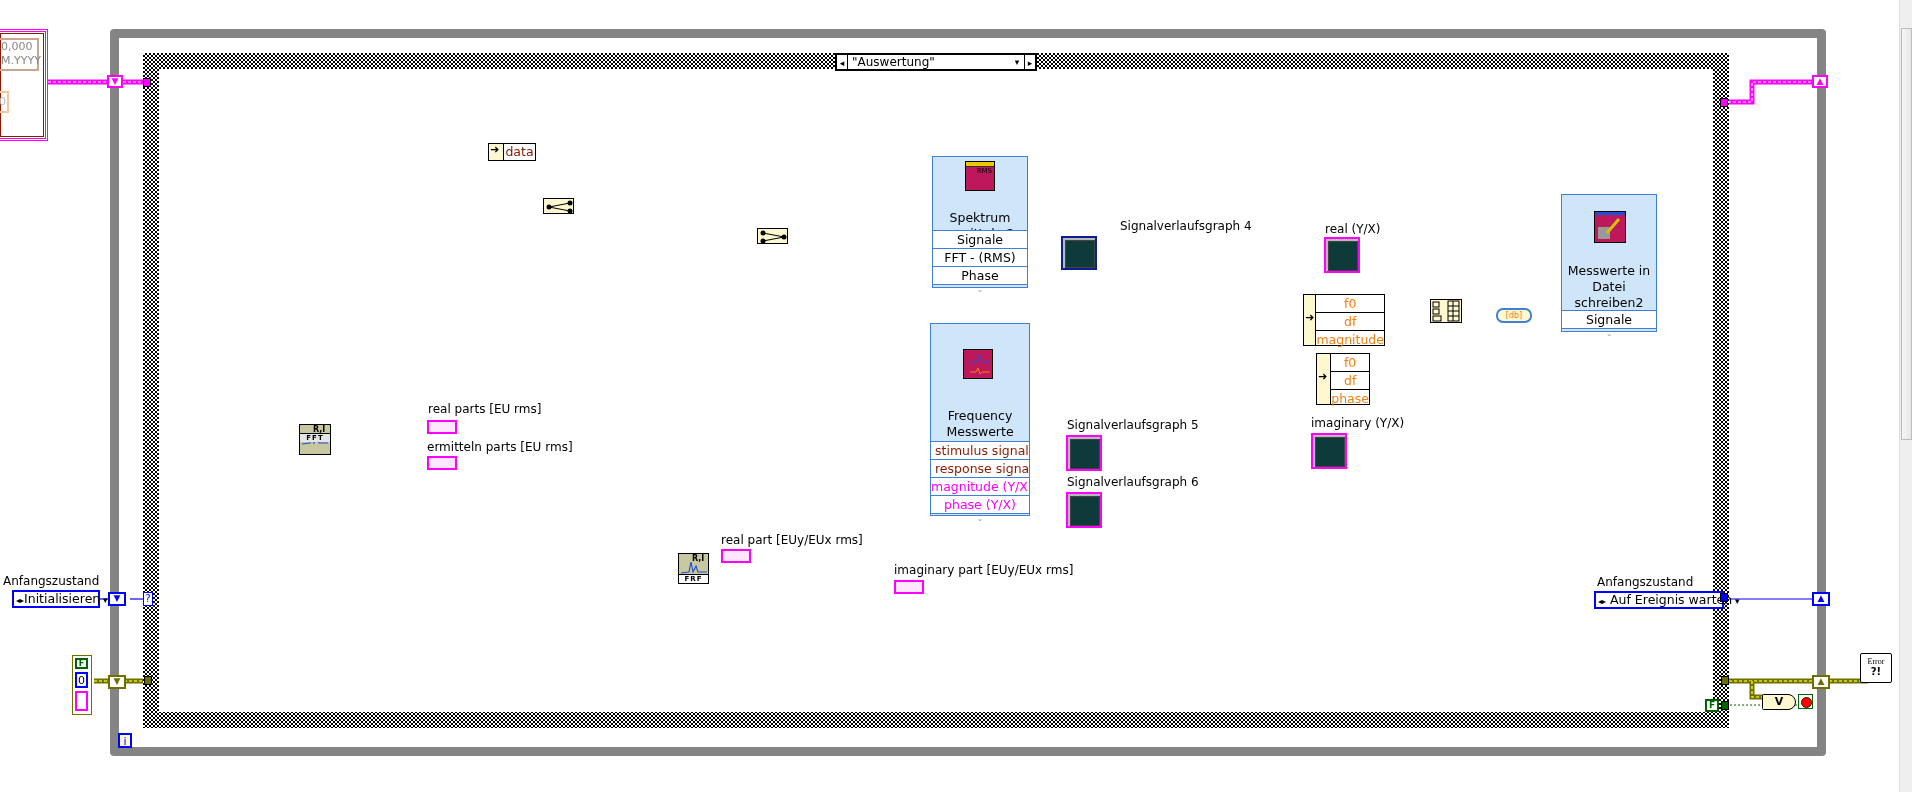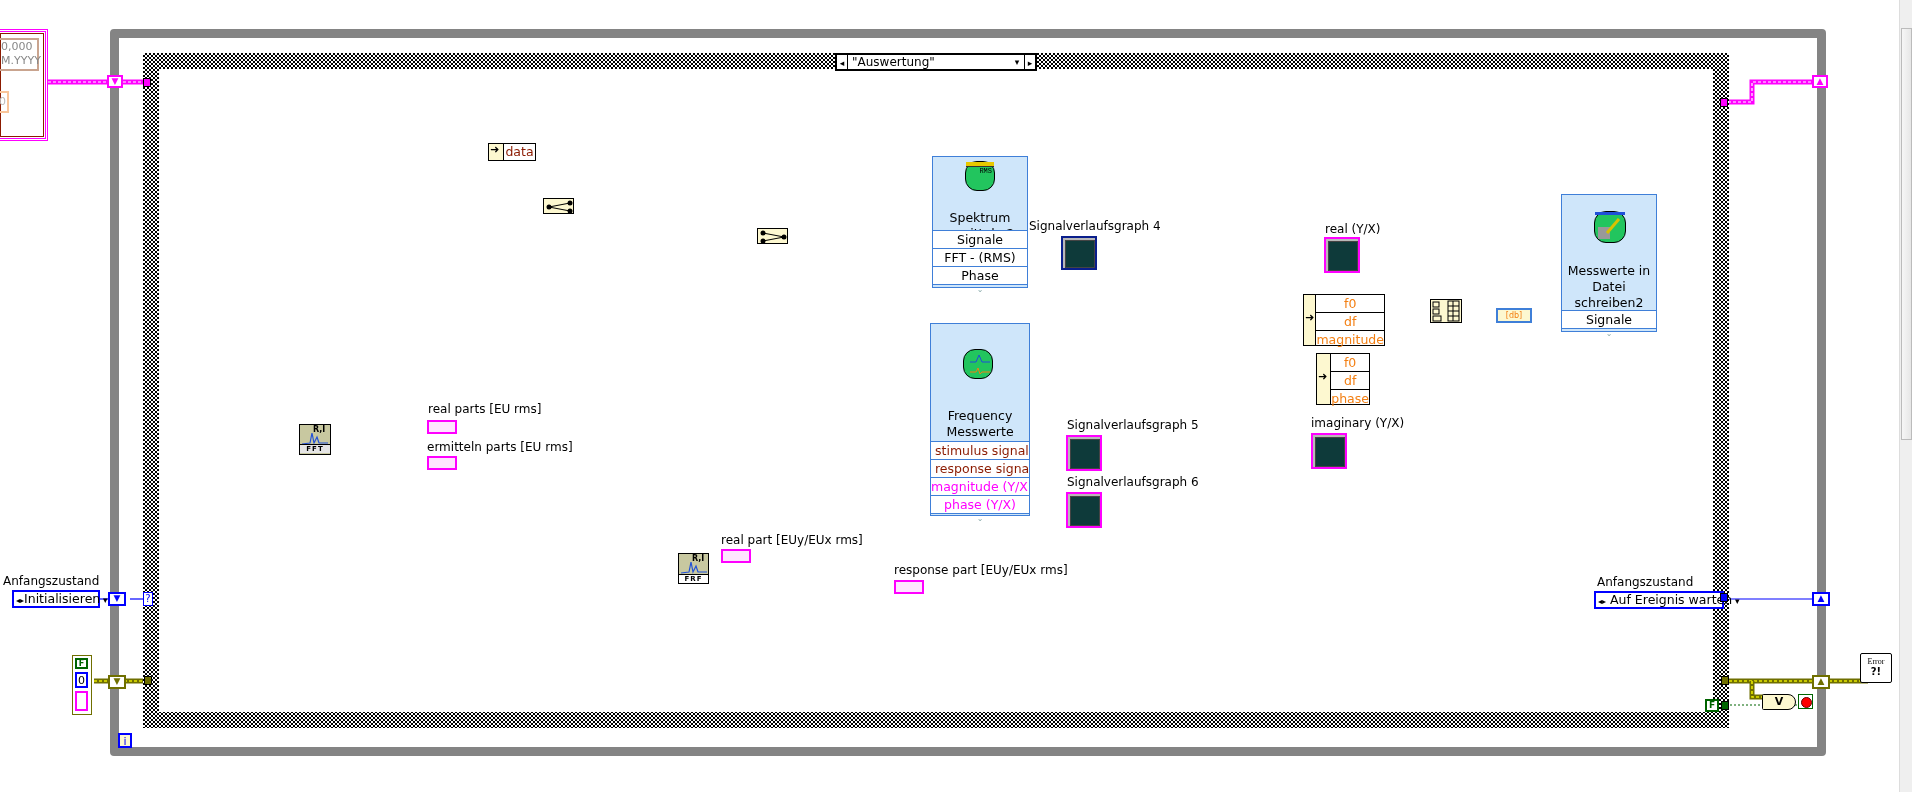--- a/index.html
+++ b/index.html
@@ -13,21 +13,21 @@
   .selector{background:#fff;border:2px solid #000;display:flex;align-items:center;height:18px;font-size:12px;}
   .selector .arr{width:10px;text-align:center;font-size:9px;border-right:1px solid #000;height:100%;line-height:16px;}
   .selector .arr.r{border-right:none;border-left:1px solid #000;}
   .selector .txt{flex:1;padding-left:4px;white-space:nowrap;}
   .selector .dd{width:14px;font-size:9px;text-align:center;}
   .label{font-size:12px;white-space:nowrap;}
   .express{background:#cfe6fa;border:1px solid #3f7fd8;}
   .express .name{text-align:center;font-size:12.5px;line-height:16px;}
   .express .row{background:#fff;border-top:1px solid #3f7fd8;text-align:center;font-size:12.5px;height:17px;line-height:17px;position:relative;}
   .express .expander{height:10px;border-top:1px solid #3f7fd8;text-align:center;font-size:8px;color:#8aa;line-height:9px;}
-  .icon-box{background:#22c55e;border:1.5px solid #000;border-radius:12px;font-family:Liberation Mono, monospace;}
+  .icon-box{background:#be185d;border:1.5px solid #000;border-radius:0;}
   .unbundle{background:#fff;border:1.5px solid #000;display:flex;}
   .unbundle .left{width:22px;background:#fdf8d0;border-right:1px solid #000;position:relative;}
   .unbundle .items{flex:1;}
   .unbundle .it{height:17px;line-height:17px;text-align:center;color:#f37f12;font-size:12.5px;border-bottom:1px solid #000;}
   .unbundle .it:last-child{border-bottom:none;}
   .graph-term{background:#b9b9b9;border:2px solid #ff00ff;padding:2px;}
   .graph-term .scr{width:100%;height:100%;background:#0e3a3a;border:1px solid #444;}
   .idx-ind{border:2px solid #ff00ff;background:#ffe5ff;}
   .tunnel{width:18px;height:14px;border:2.5px solid;background:#fff;text-align:center;font-size:9px;line-height:9px;}
   .enum-ctl{border:2px solid #0000ff;background:#fff;height:18px;line-height:14px;font-size:12.5px;padding-left:2px;white-space:nowrap;}
@@ -188,21 +188,21 @@
       <circle cx="26" cy="8" r="2.5"></circle>
       <path d="M5 4 L26 8 M5 12 L26 8" stroke="#000" fill="none"></path>
     </svg>
 </div>
 
 <div class="abs" style="left:299px;top:424px;width:32px;height:31px;background:#c8c8a0;border:1.5px solid #000;">
   <span class="abs" style="left:13px;top:0;font-size:8px;font-weight:bold;">R,I</span>
   <svg class="abs" style="left:2px;top:6px;" width="26" height="14">
       <path d="M0 13 L8 12 L10 2 L12 12 L15 6 L17 12 L26 12" stroke="#1f4fd8" fill="none" stroke-width="1.2"></path>
     </svg>
-  <div class="abs" style="left:0;bottom:1px;width:100%;height:9px;background:#e5e5e5;border-top:1px solid #000;font-size:7px;text-align:center;line-height:9px;font-weight:bold;letter-spacing:1px;">FFT</div>
+  <div class="abs" style="left:0;bottom:12px;width:100%;height:9px;background:#e5e5e5;border-top:1px solid #000;font-size:7px;text-align:center;line-height:9px;font-weight:bold;letter-spacing:1px;">FFT</div>
 </div>
 
 <div class="abs label" style="left:428px;top:402px;">real parts [EU rms]</div>
 <div class="abs idx-ind" style="left:427px;top:420px;width:30px;height:14px;"></div>
 <div class="abs label" style="left:427px;top:440px;">ermitteln parts [EU rms]</div>
 <div class="abs idx-ind" style="left:427px;top:456px;width:30px;height:14px;"></div>
 
 <div class="abs express" style="left:932px;top:156px;width:96px;height:132px;">
   <div class="abs icon-box" style="left:32px;top:4px;width:30px;height:30px;">
     <div style="height:4px;background:#e8c800;border-bottom:1px solid #333;"></div>
@@ -213,21 +213,21 @@
     <div class="name">ermitteln 2</div>
   </div>
   <div style="position:absolute;top:73px;width:100%;">
     <div class="row">Signale</div>
     <div class="row">FFT - (RMS)</div>
     <div class="row">Phase</div>
     <div class="expander">⌄</div>
   </div>
 </div>
 
-<div class="abs label" style="left:1029px;top:219px;">Signalverlaufsgraph 4</div>
+<div class="abs label" style="left:1120px;top:219px;">Signalverlaufsgraph 4</div>
 <div class="abs graph-term" style="left:1061px;top:236px;width:36px;height:34px;border-color:#0a1e8c;">
     <div class="scr"></div>
   </div>
 
 <div class="abs express" style="left:930px;top:323px;width:100px;height:193px;">
   <div class="abs icon-box" style="left:32px;top:25px;width:30px;height:30px;">
     <svg width="27" height="27">
         <path d="M6 12 L12 12 L15 5 L18 12 L26 12" stroke="#1f4fd8" fill="none"></path>
         <path d="M6 22 L12 22 L14 18 L16 24 L18 22 L26 22" stroke="#f37f12" fill="none"></path>
       </svg>
@@ -288,21 +288,21 @@
 <div class="abs fn" style="left:1430px;top:299px;width:32px;height:24px;">
   <svg width="30" height="22">
       <rect x="2" y="2" width="6" height="5" fill="none" stroke="#000"></rect>
       <rect x="2" y="9" width="6" height="5" fill="none" stroke="#000"></rect>
       <rect x="2" y="16" width="8" height="5" fill="none" stroke="#000"></rect>
       <rect x="17" y="1" width="11" height="20" fill="none" stroke="#000"></rect>
       <path d="M17 6 H28 M17 11 H28 M17 16 H28 M22 1 V21" stroke="#000"></path>
     </svg>
 </div>
 
-<div class="abs" style="left:1496px;top:308px;width:36px;height:15px;border:2px solid #3f7fd8;border-radius:0;background:#fdf8d0;font-size:8px;text-align:center;line-height:11px;color:#f37f12;">[db]</div>
+<div class="abs" style="left:1496px;top:308px;width:36px;height:15px;border:2px solid #3f7fd8;border-radius:7px;background:#fdf8d0;font-size:8px;text-align:center;line-height:11px;color:#f37f12;">[db]</div>
 
 <div class="abs express" style="left:1561px;top:194px;width:96px;height:138px;">
   <div class="abs icon-box" style="left:32px;top:16px;width:32px;height:32px;">
     <div style="height:3px;background:#1f4fd8;"></div>
     <svg width="29" height="27">
         <rect x="3" y="12" width="12" height="12" fill="#999"></rect>
         <path d="M12 18 L24 4" stroke="#d8c200" stroke-width="3"></path>
       </svg>
   </div>
   <div style="position:absolute;top:68px;width:100%;">
@@ -318,21 +318,21 @@
 
 <div class="abs" style="left:678px;top:553px;width:31px;height:31px;background:#c8c8a0;border:1.5px solid #000;">
   <span class="abs" style="left:13px;top:0;font-size:8px;font-weight:bold;">R,I</span>
   <svg class="abs" style="left:2px;top:6px;" width="26" height="14">
       <path d="M0 13 L8 12 L10 2 L12 12 L15 6 L17 12 L26 12" stroke="#1f4fd8" fill="none" stroke-width="1.2"></path>
     </svg>
   <div class="abs" style="left:0;bottom:0;width:100%;height:9px;background:#fff;border-top:1px solid #000;font-size:7px;text-align:center;line-height:9px;font-weight:bold;letter-spacing:1px;">FRF</div>
 </div>
 <div class="abs label" style="left:721px;top:533px;">real part [EUy/EUx rms]</div>
 <div class="abs idx-ind" style="left:721px;top:549px;width:30px;height:14px;"></div>
-<div class="abs label" style="left:894px;top:563px;">response part [EUy/EUx rms]</div>
+<div class="abs label" style="left:894px;top:563px;">imaginary part [EUy/EUx rms]</div>
 <div class="abs idx-ind" style="left:894px;top:580px;width:30px;height:14px;"></div>
 
 <div class="abs label" style="left:3px;top:574px;">Anfangszustand</div>
 <div class="abs enum-ctl" style="left:12px;top:590px;width:88px;">
   <span style="font-size:8px;">◂▸</span><span>Initialisieren</span><span style="font-size:9px;"> ▾</span>
 </div>
 <div class="abs tunnel" style="left:108px;top:592px;border-color:#0000ff;color:#0000ff;">▼</div>
 <div class="abs" style="left:143px;top:592px;width:10px;height:14px;border:1.5px solid #0000ff;background:#fff;color:#0000ff;font-size:10px;line-height:12px;text-align:center;">?</div>
 
 <div class="abs" style="left:72px;top:655px;width:20px;height:60px;border:1.5px solid #6f6f00;background:#fff;">

